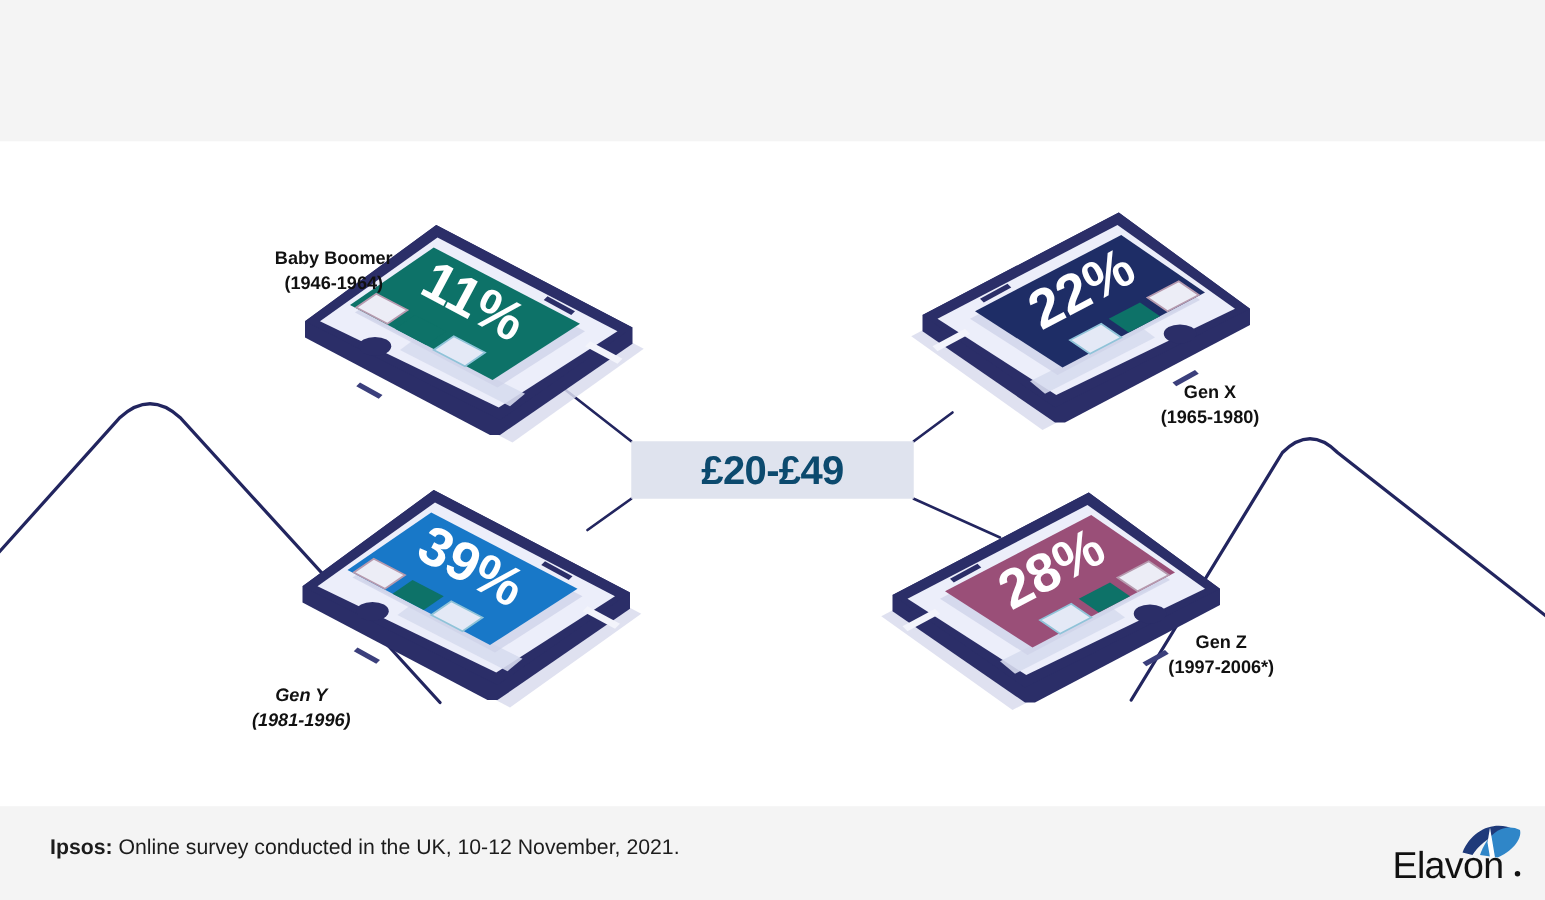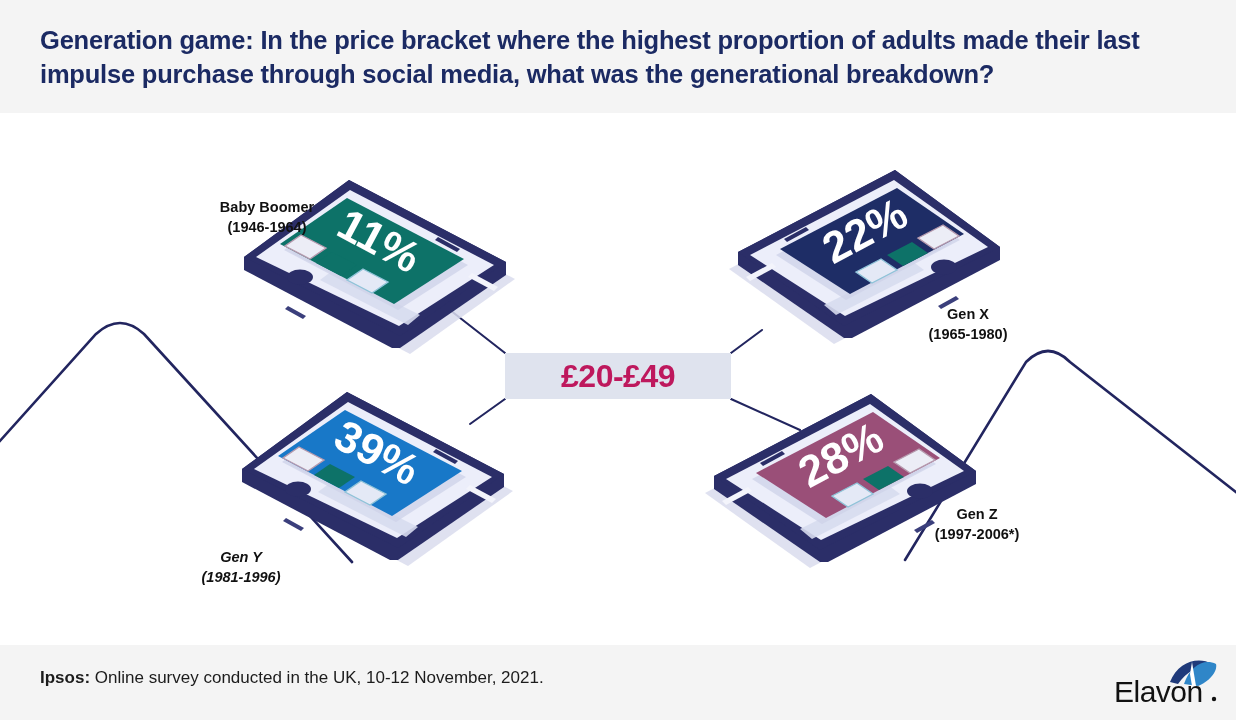--- a/index.html
+++ b/index.html
@@ -93,21 +93,21 @@
     left: 505px;
     top: 353px;
     width: 226px;
     height: 46px;
     background: #dfe3ee;
     display: flex;
     align-items: center;
     justify-content: center;
   }
   .price-chip .price-text {
-    color: #be185d;
+    color: #0c4a6e;
     font-size: 32px;
     font-weight: bold;
     letter-spacing: -0.5px;
     line-height: 1;
   }
 
   
   .phone {
     position: absolute;
     width: 300px;
@@ -282,21 +282,20 @@
   <div class="caption" style="left:912px; top:505px; width:130px;">
     <span class="gen-name">Gen Z</span>
     <span class="gen-years">(1997-2006*)</span>
   </div>
 
   <div class="price-chip">
     <span class="price-text">£20-£49</span>
   </div>
 
   <div class="header-band"></div>
-  <div class="headline">Generation game: In the price bracket where the highest proportion of adults made their last impulse purchase through social media, what was the generational breakdown?</div>
 
   <div class="footer-band"></div>
   <div class="footer-text">
     <div><span class="src-label">Ipsos:</span><span> Online survey conducted in the UK, 10-12 November, 2021.</span></div>
   </div>
 
   <svg class="logo" viewBox="0 0 112 58">
     <path d="M 58 30 C 66 10, 86 4, 100 12 C 88 12, 74 20, 66 32 Z" fill="#1f3a7a"></path>
     <path d="M 72 32 C 78 14, 92 6, 104 12 C 106 20, 96 30, 86 34 Z" fill="#2f86c8"></path>
     <path d="M 80 10 L 84 34 L 80 34 L 78 22 Z" fill="#ffffff"></path>

